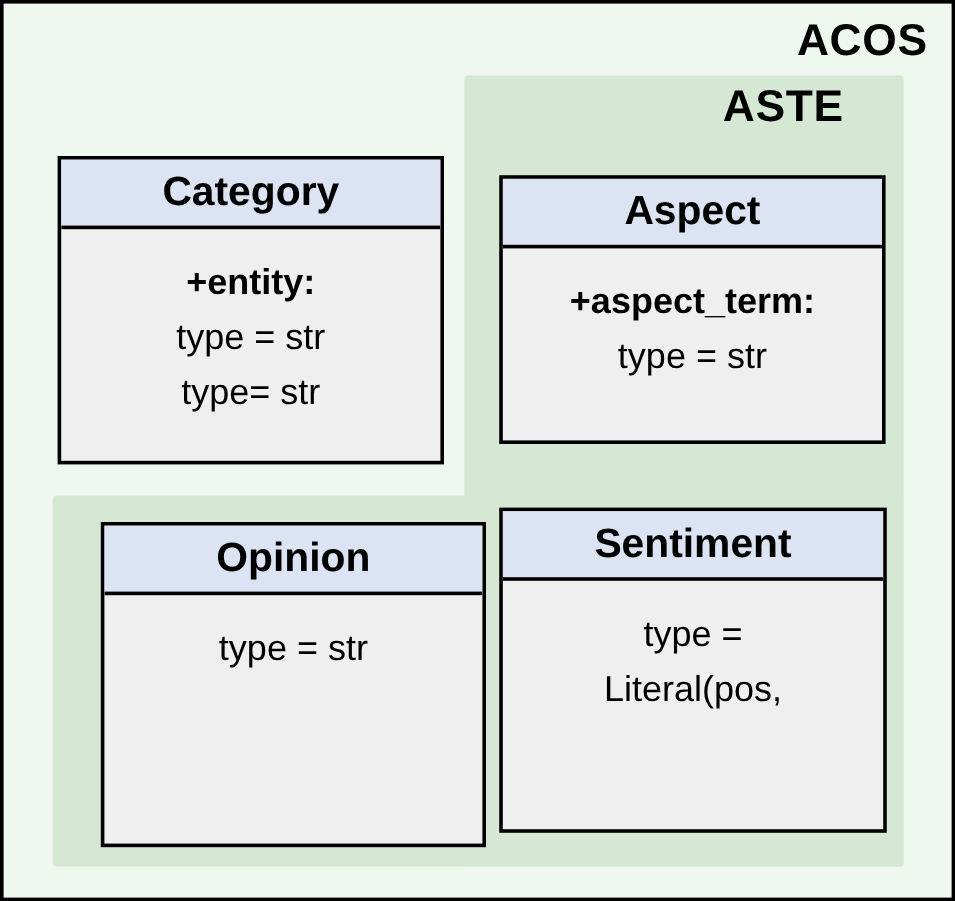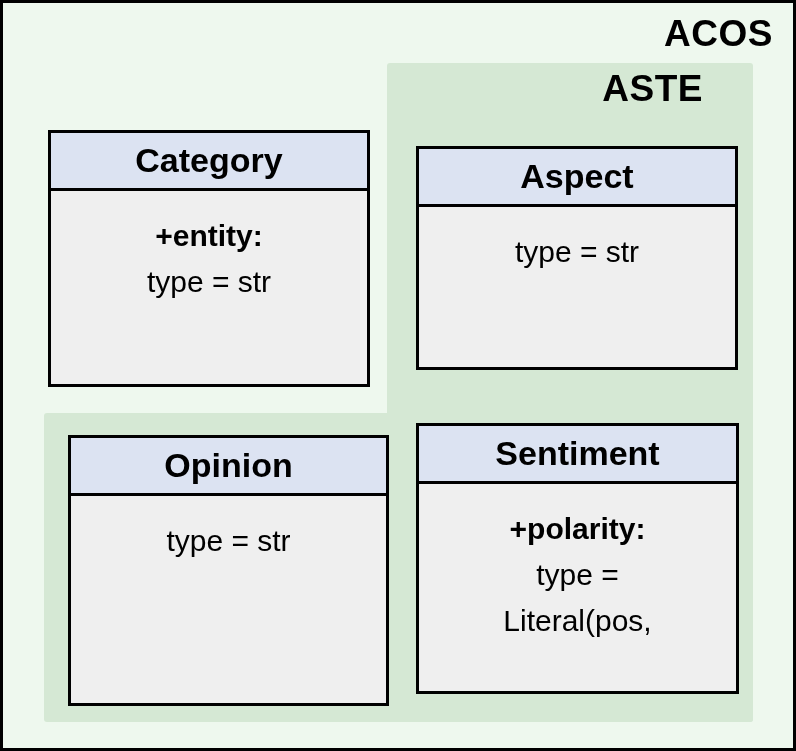--- a/index.html
+++ b/index.html
@@ -43,21 +43,21 @@
   .acos-label { top: 11px; right: 20px; }
   .aste-label { top: 66px; right: 90px; }
   .class-box {
     position: absolute;
     border: 3px solid var(--border-col);
     background: var(--body-bg);
     overflow: hidden;
   }
   .box-category  { left: 45px;  top: 127px; width: 322px; height: 257px; }
   .box-aspect    { left: 413px; top: 143px; width: 322px; height: 224px; }
-  .box-opinion   { left: 65px;  top: 432px; width: 321px; height: 271px; }
+  .box-opinion   { left: 81px;  top: 432px; width: 321px; height: 271px; }
   .box-sentiment { left: 413px; top: 420px; width: 323px; height: 271px; }
   .class-header {
     height: 58px;
     line-height: 55px;
     border-bottom: 3px solid var(--border-col);
     background: var(--header-bg);
     text-align: center;
     font-weight: 700;
     font-size: 34px;
   }
@@ -82,39 +82,40 @@
   <div class="aste-rect aste-row"></div>
 
   <div class="region-label aste-label">ASTE</div>
   <div class="region-label acos-label">ACOS</div>
 
   <div class="class-box box-category">
     <div class="class-header">Category</div>
     <div class="class-body">
         <div class="attr-line bold">+entity:</div>
         <div class="attr-line">type = str</div>
+        <div class="attr-line">type= str</div>
       </div>
   </div>
 
   <div class="class-box box-aspect">
     <div class="class-header">Aspect</div>
     <div class="class-body">
+        <div class="attr-line bold">+aspect_term:</div>
         <div class="attr-line">type = str</div>
       </div>
   </div>
 
   <div class="class-box box-opinion">
     <div class="class-header">Opinion</div>
     <div class="class-body">
         <div class="attr-line">type = str</div>
       </div>
   </div>
 
   <div class="class-box box-sentiment">
     <div class="class-header">Sentiment</div>
     <div class="class-body">
-        <div class="attr-line bold">+polarity:</div>
         <div class="attr-line">type =</div>
         <div class="attr-line">Literal(pos,</div>
       </div>
   </div>
 
 </div>
 
 </body></html>

